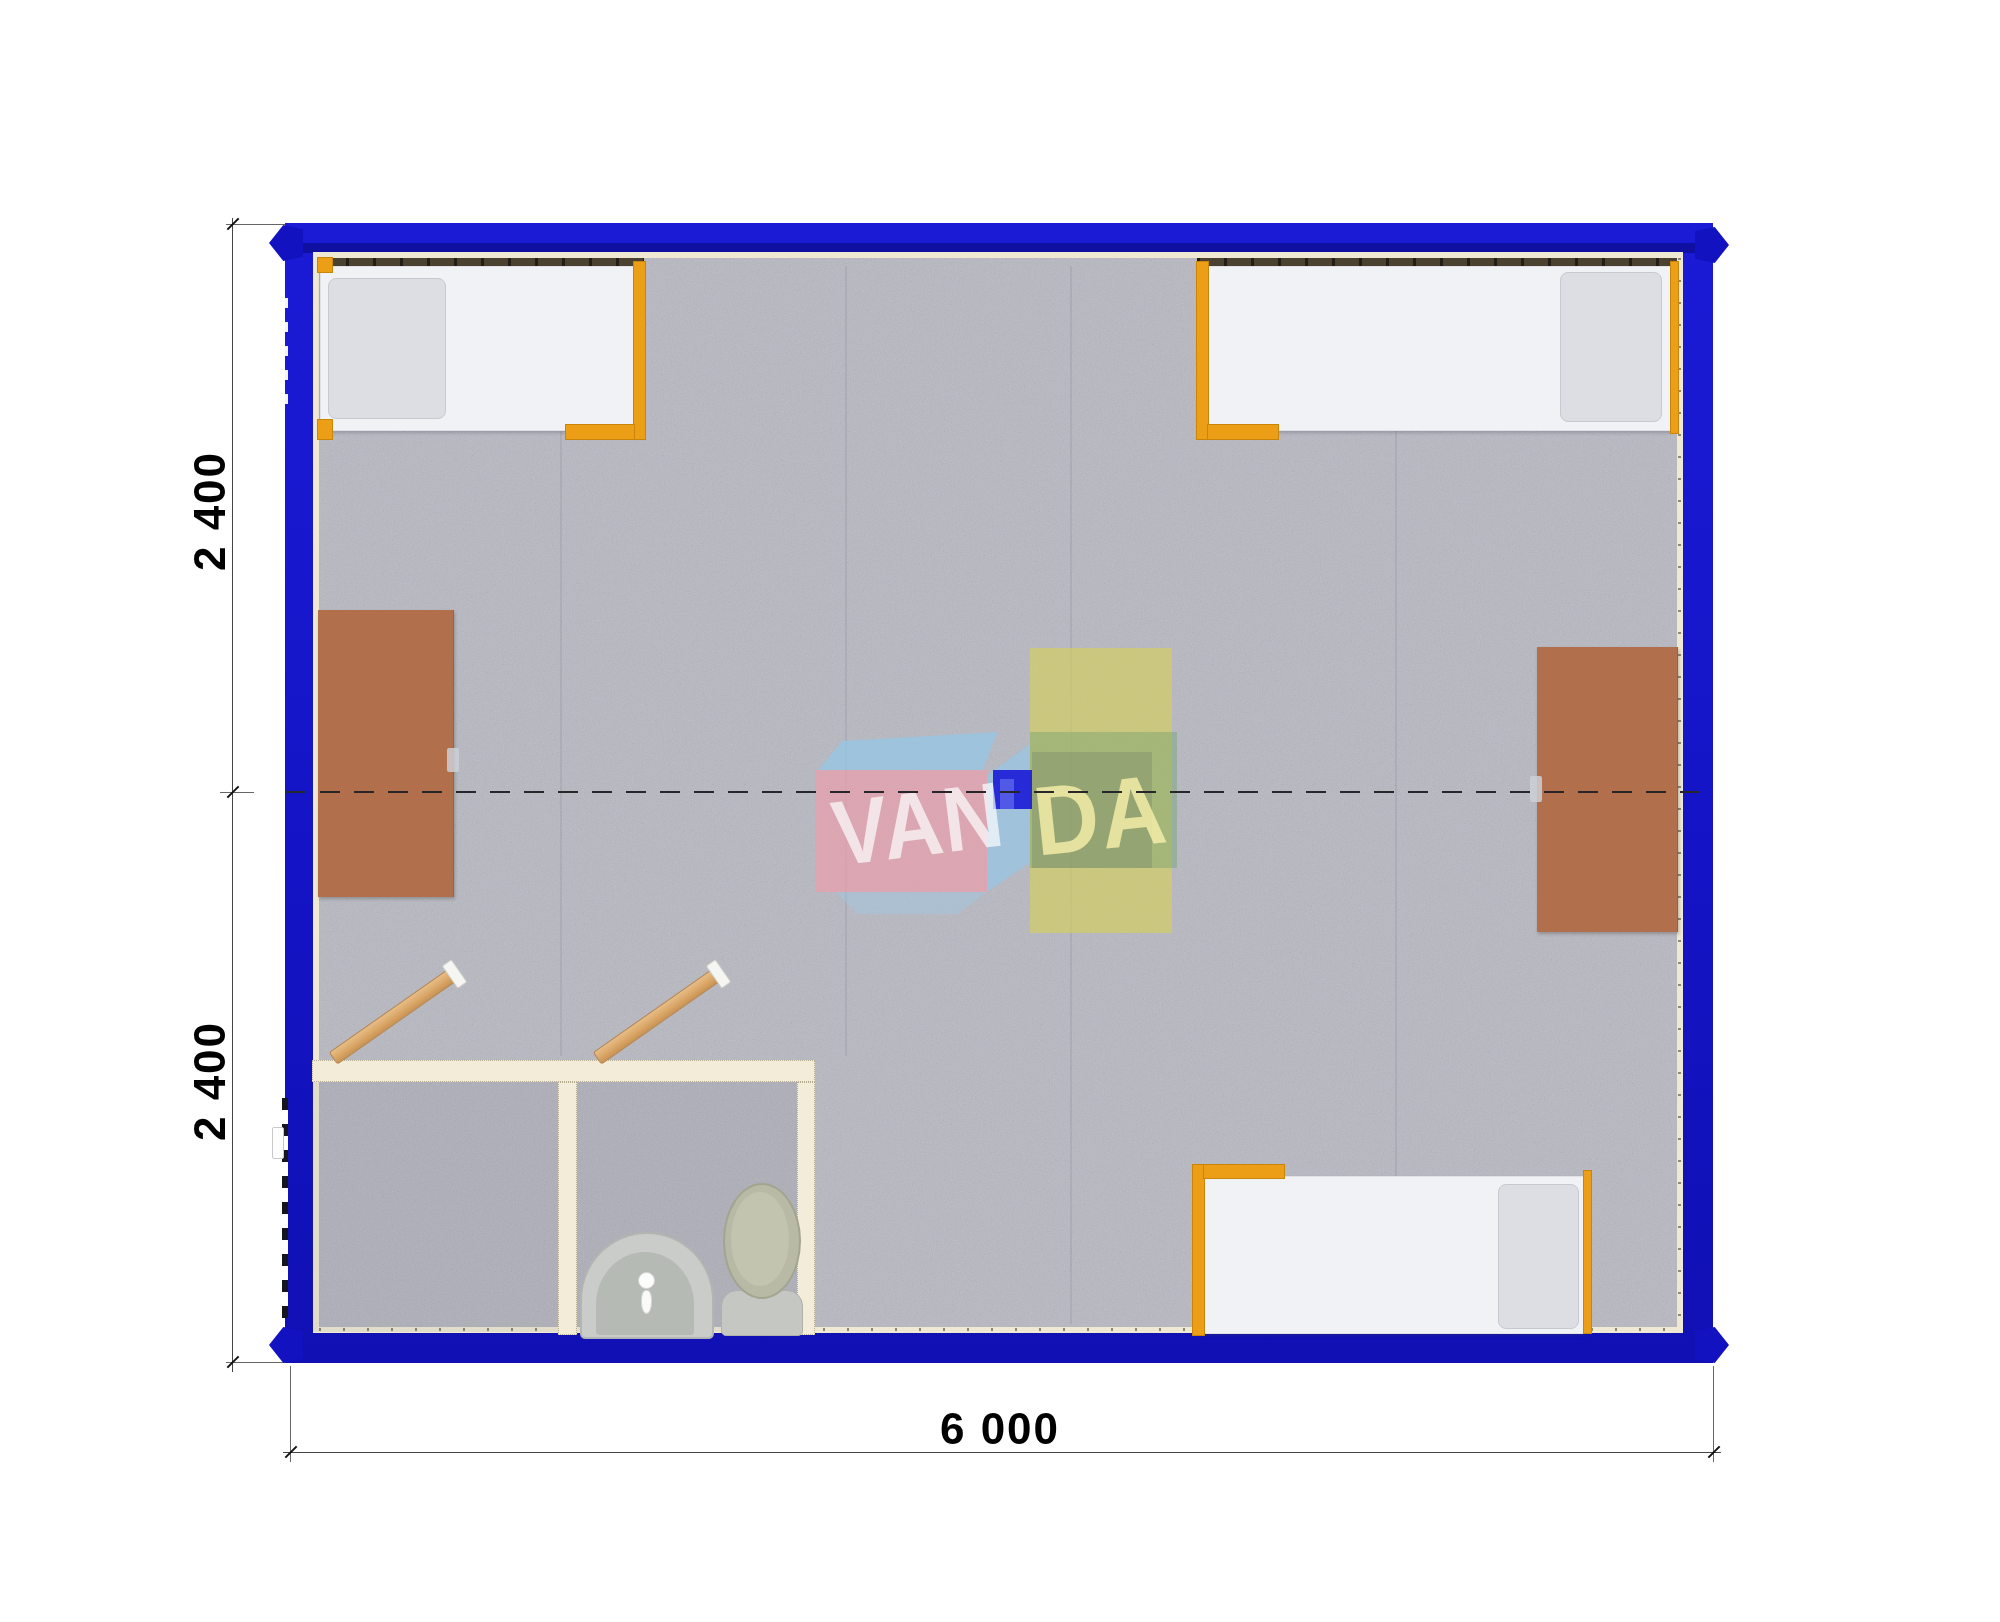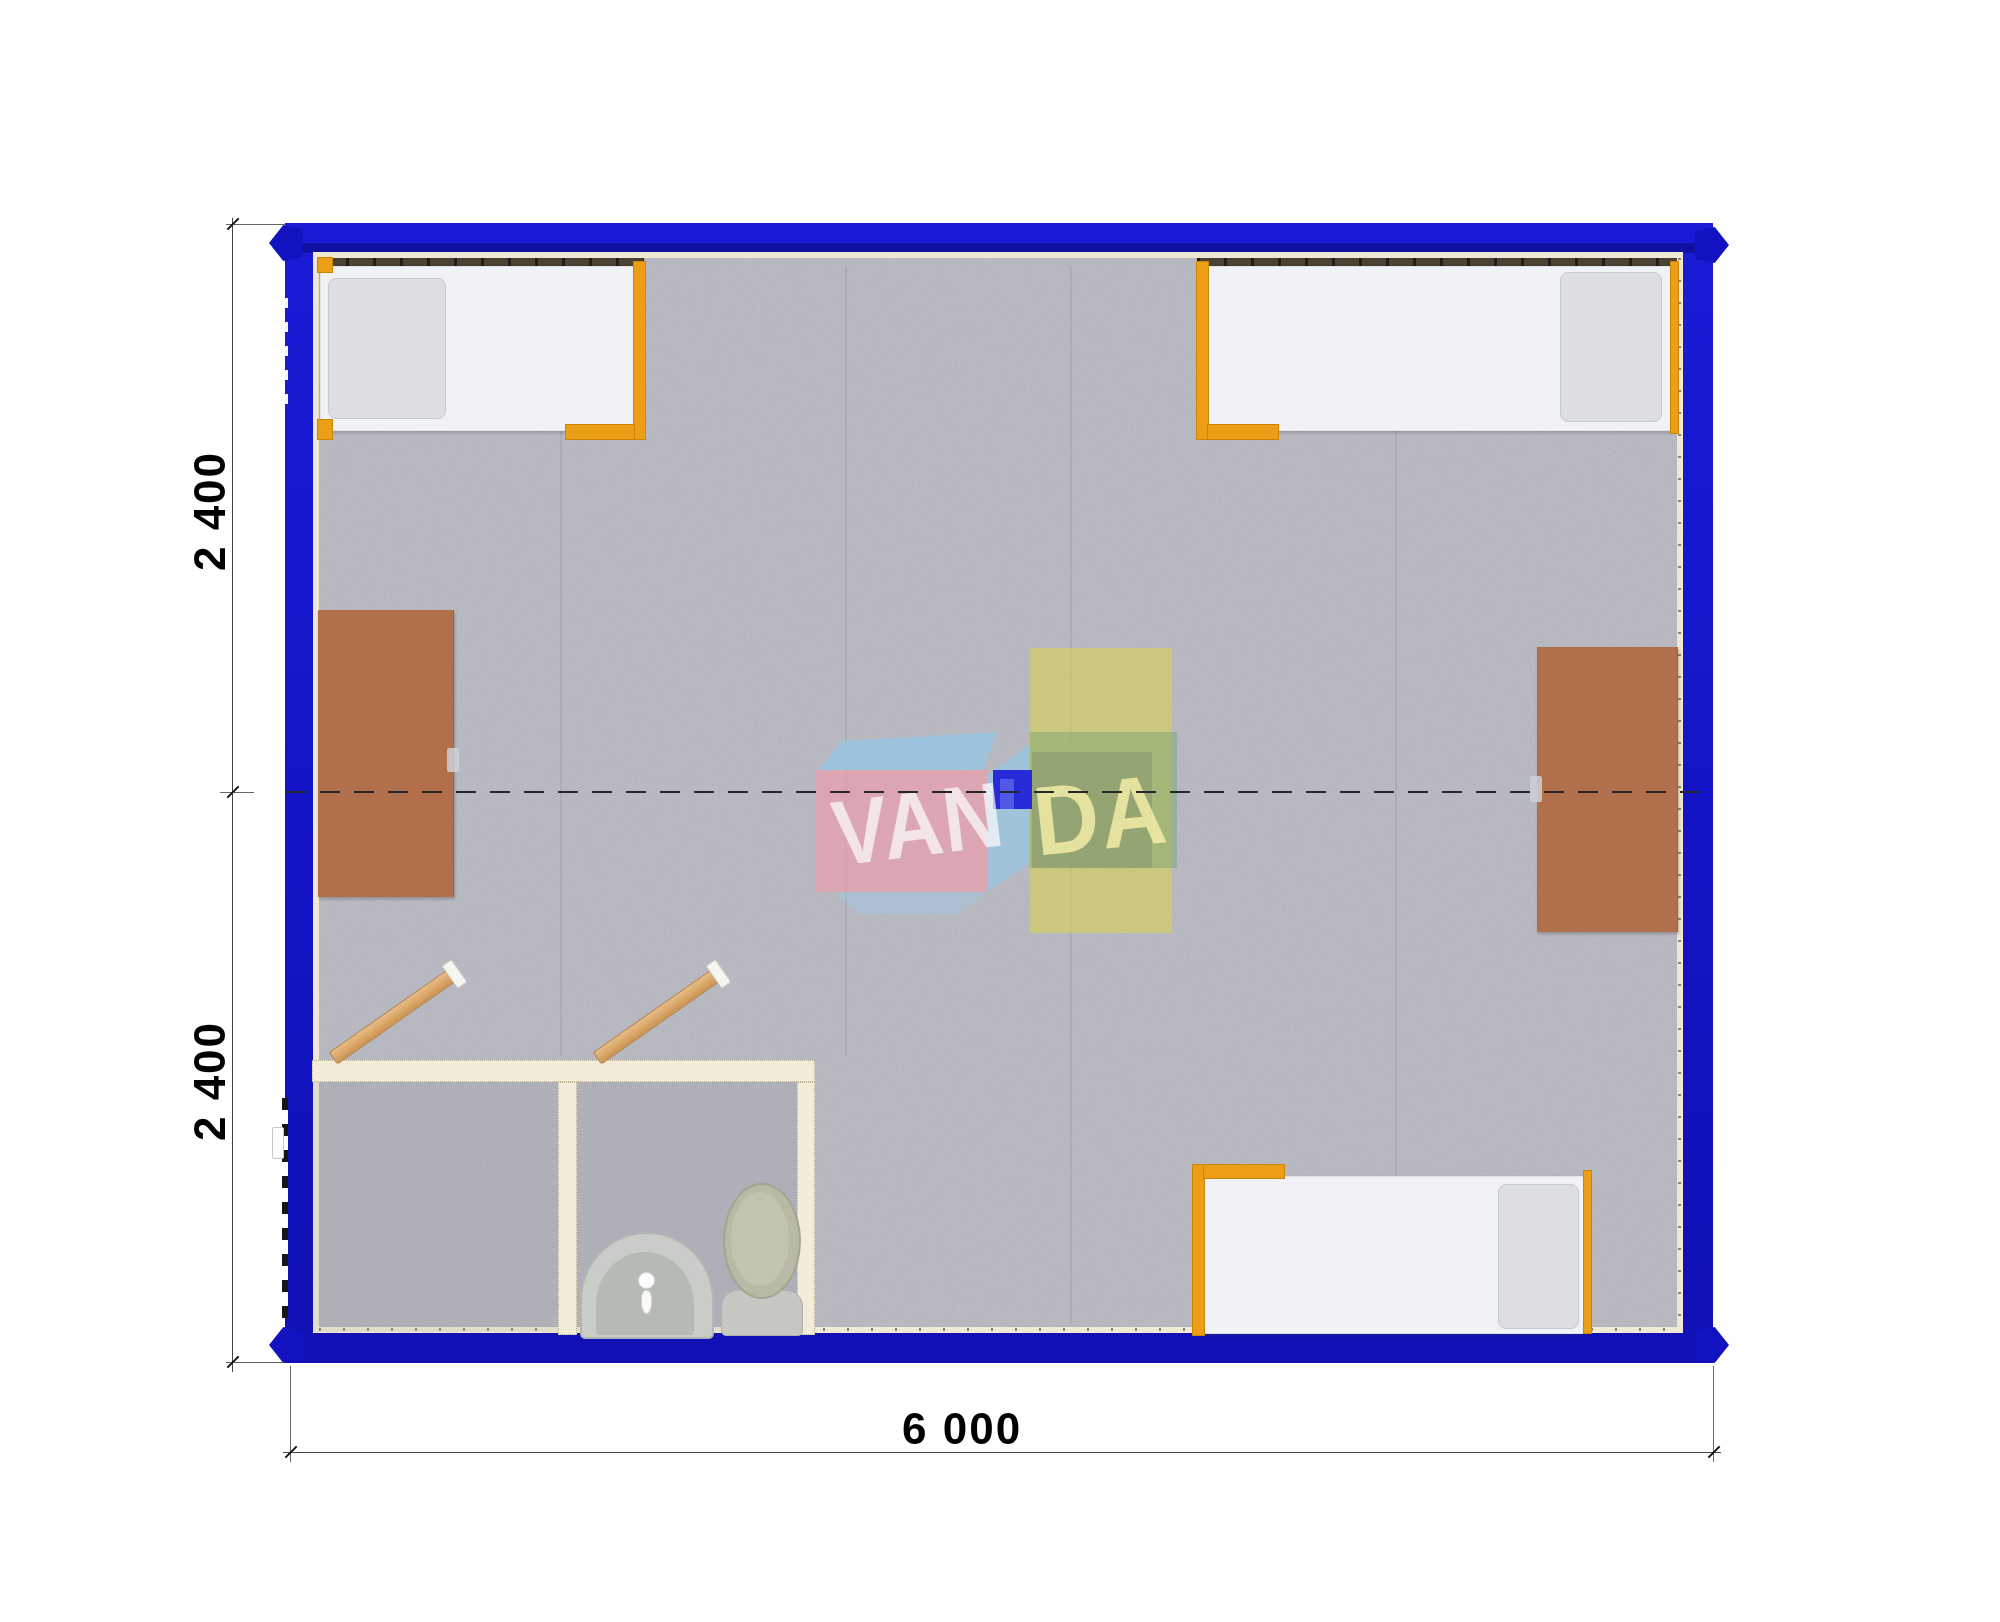--- a/index.html
+++ b/index.html
@@ -83,21 +83,21 @@
   <div class="abs tick" style="left:225px;top:791px;"></div>
   <div class="abs tick" style="left:225px;top:1361px;"></div>
   <div class="abs dimlabel vert" style="left:100px;top:486px;width:220px;text-align:center;">2 400</div>
   <div class="abs dimlabel vert" style="left:100px;top:1056px;width:220px;text-align:center;">2 400</div>
 
   <div class="abs dimline" style="left:283px;top:1452px;width:1438px;height:1px;"></div>
   <div class="abs extline" style="left:290px;top:1366px;width:1px;height:96px;"></div>
   <div class="abs extline" style="left:1713px;top:1366px;width:1px;height:96px;"></div>
   <div class="abs tick" style="left:283px;top:1451px;"></div>
   <div class="abs tick" style="left:1706px;top:1451px;"></div>
-  <div class="abs dimlabel" style="left:902px;top:1404px;width:280px;">6 000</div>
+  <div class="abs dimlabel" style="left:860px;top:1404px;width:280px;text-align:center;">6 000</div>
 
   <div class="abs frame" style="left:285px;top:223px;width:1428px;height:1140px;"></div>
   <div class="abs frame-inner-dark" style="left:285px;top:243px;width:1428px;height:10px;"></div>
   <div class="abs corner left" style="left:269px;top:225px;width:34px;height:36px;"></div>
   <div class="abs corner right" style="left:1695px;top:227px;width:34px;height:36px;"></div>
   <div class="abs corner left" style="left:269px;top:1327px;width:34px;height:36px;"></div>
   <div class="abs corner right" style="left:1695px;top:1327px;width:34px;height:36px;"></div>
 
   <div class="abs interior" style="left:313px;top:252px;width:1370px;height:1081px;"></div>
   <div class="abs floor" style="left:319px;top:258px;width:1358px;height:1069px;">

